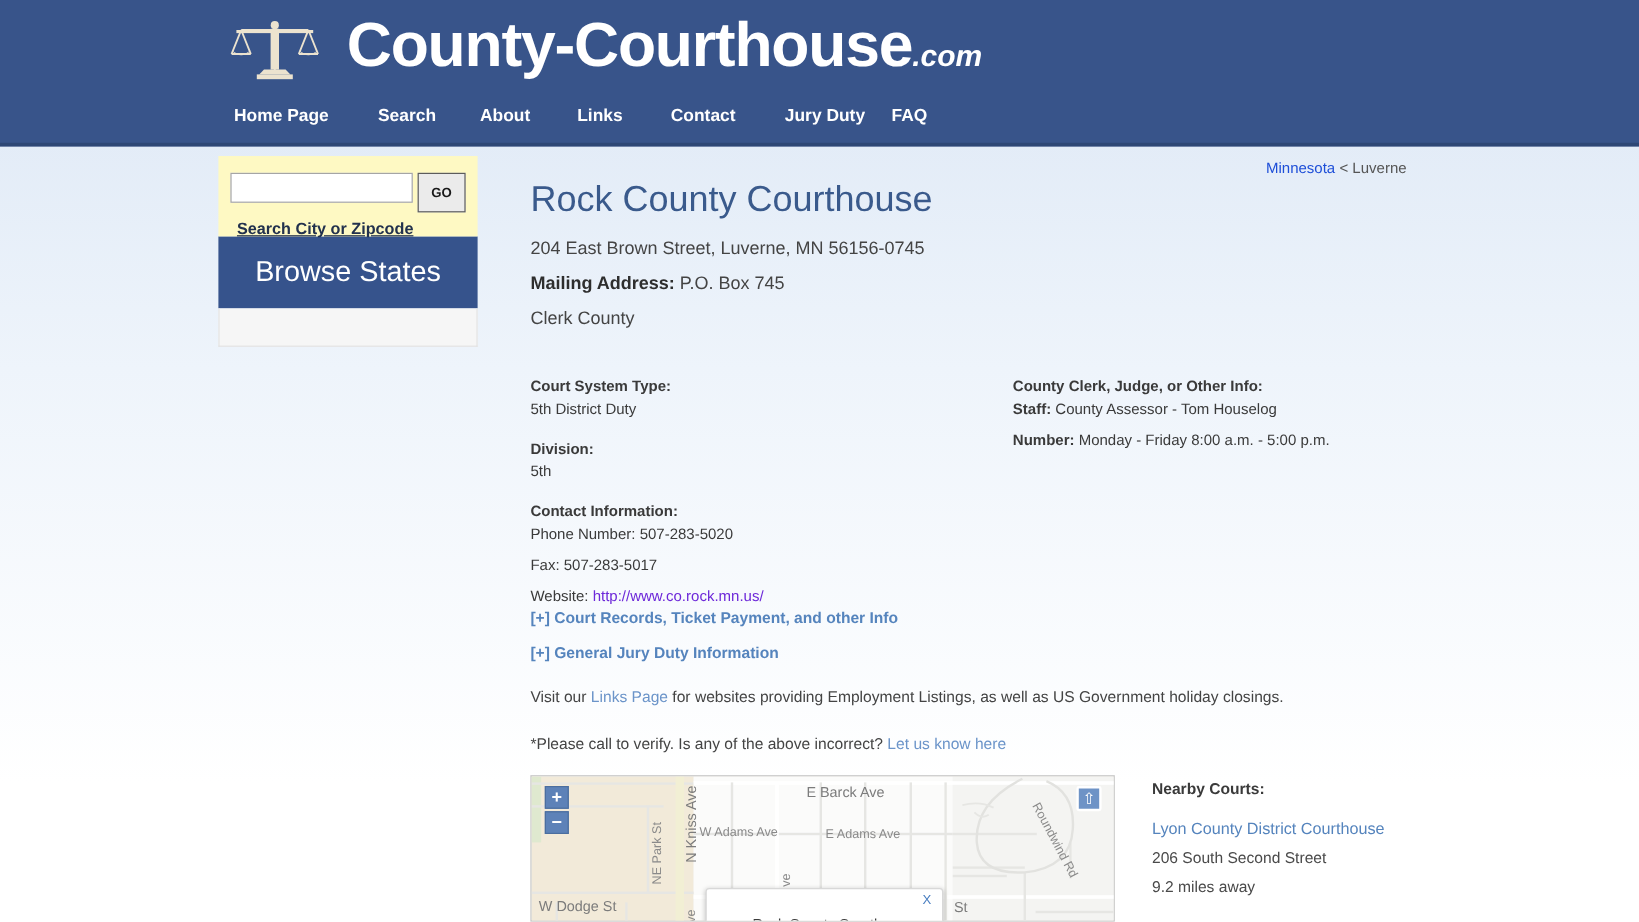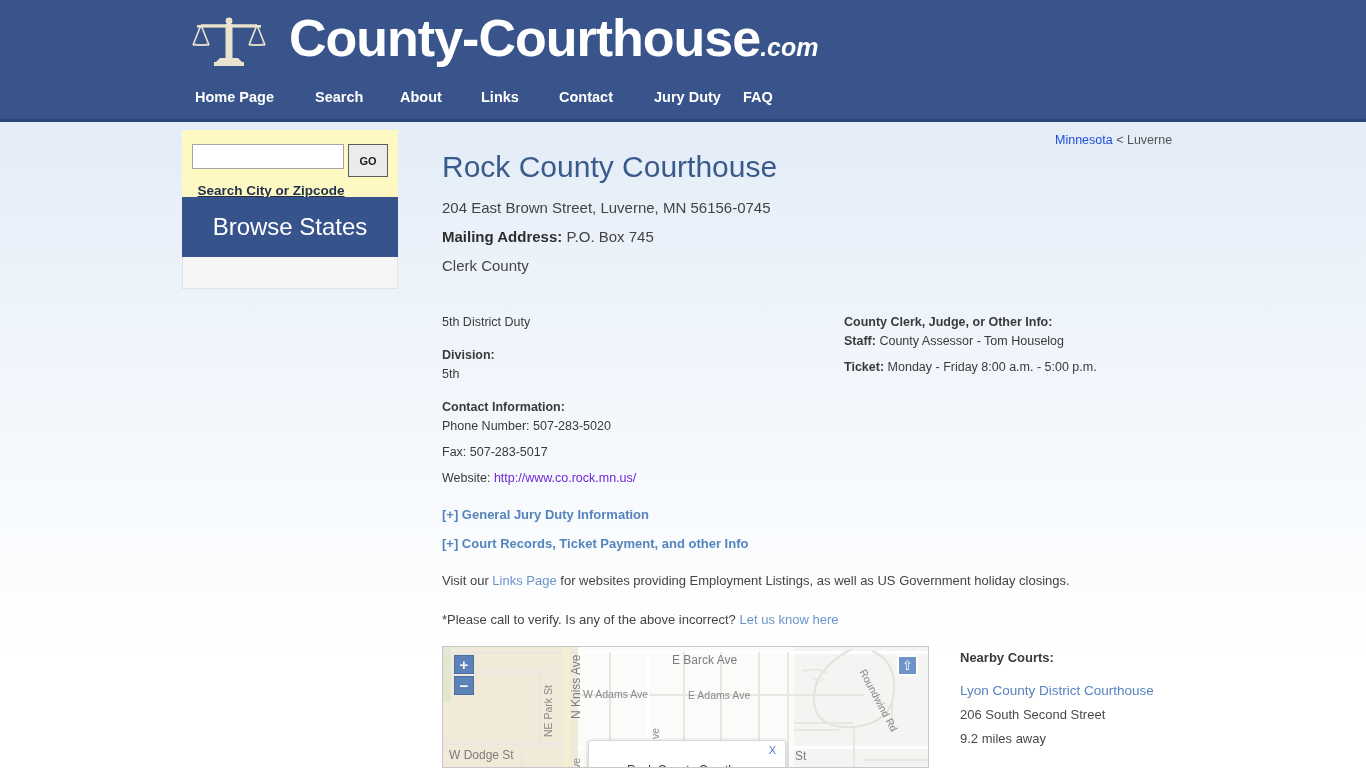--- a/index.html
+++ b/index.html
@@ -380,20 +380,21 @@
   <div class="addr-line">204 East Brown Street, Luverne, MN 56156-0745</div>
   <div class="addr-line">
     <b>Mailing Address:</b>
     <span>P.O. Box 745</span>
   </div>
   <div class="addr-line">Clerk County</div>
 
   <div id="info-cols">
     <div class="col-left">
       <div class="fld-group">
+        <div class="fld-label">Court System Type:</div>
         <div class="fld-value">5th District Duty</div>
       </div>
       <div class="fld-group">
         <div class="fld-label">Division:</div>
         <div class="fld-value">5th</div>
       </div>
       <div class="fld-group">
         <div class="fld-label">Contact Information:</div>
         <div class="fld-value">Phone Number: 507-283-5020</div>
         <div class="fld-line">Fax: 507-283-5017</div>
@@ -404,28 +405,28 @@
       </div>
     </div>
 
     <div class="col-right">
       <div class="fld-label">County Clerk, Judge, or Other Info:</div>
       <div class="fld-value">
         <b>Staff:</b>
         <span>County Assessor - Tom Houselog</span>
       </div>
       <div class="fld-line">
-        <b>Ticket:</b>
+        <b>Number:</b>
         <span>Monday - Friday 8:00 a.m. - 5:00 p.m.</span>
       </div>
     </div>
   </div>
 
+  <a class="expander" href="#">[+] Court Records, Ticket Payment, and other Info</a>
   <a class="expander" href="#">[+] General Jury Duty Information</a>
-  <a class="expander" href="#">[+] Court Records, Ticket Payment, and other Info</a>
 
   <div class="para">
     <span>Visit our </span><a href="#">Links Page</a><span> for websites providing Employment Listings, as well as US Government holiday closings.</span>
   </div>
 
   <div class="para">
     <span>*Please call to verify. Is any of the above incorrect? </span><a href="#">Let us know here</a>
   </div>
 </div>
 

